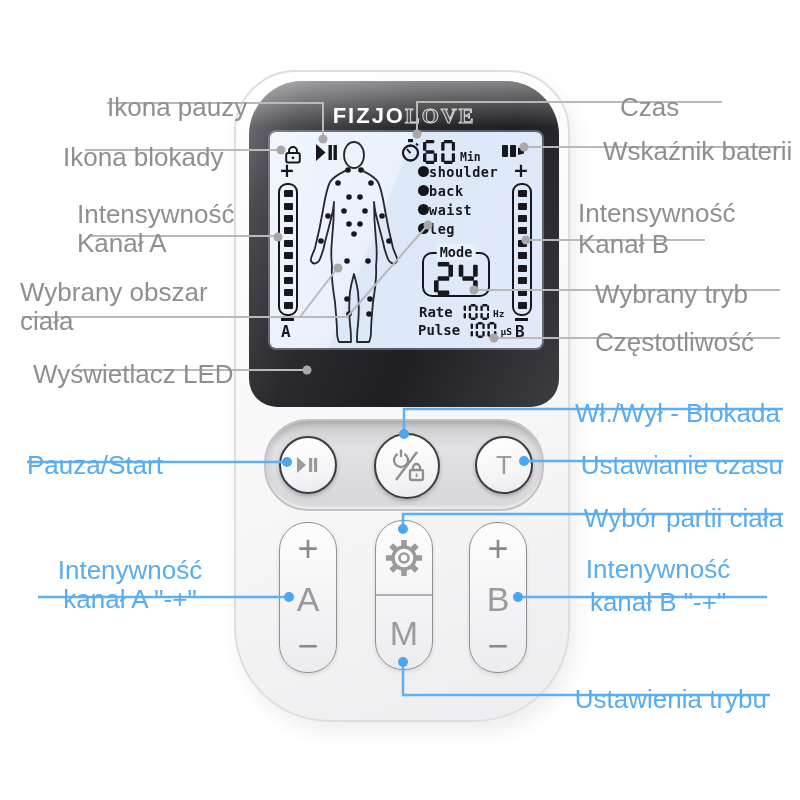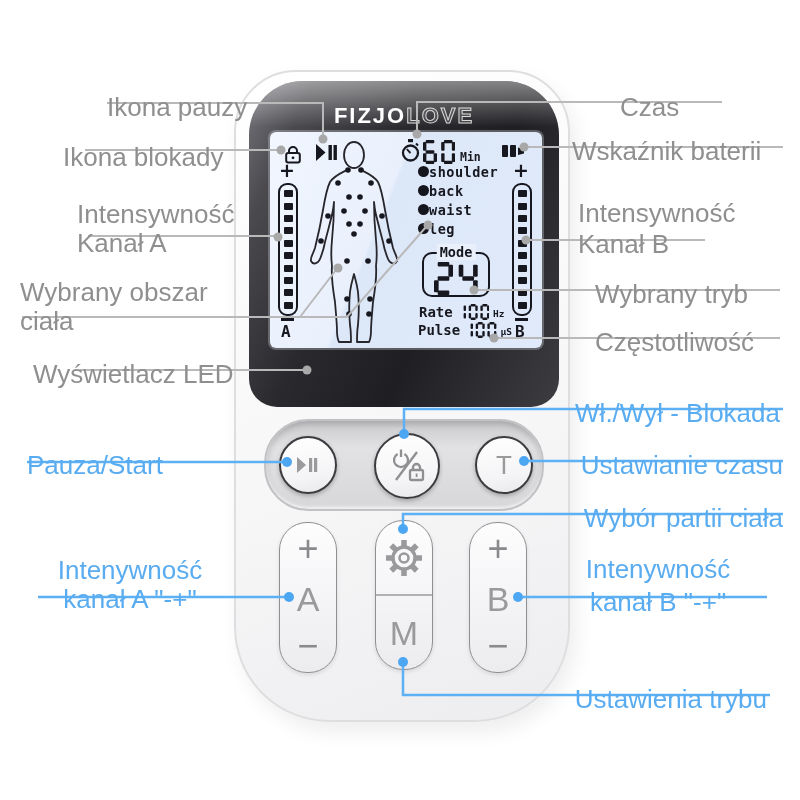--- a/index.html
+++ b/index.html
@@ -16,21 +16,21 @@
           border-radius:62px 62px 95px 95px;
           box-shadow:6px 10px 20px rgba(0,0,0,0.07);}
   .bezel{position:absolute;left:13px;top:9px;width:310px;height:326px;
          background:linear-gradient(115deg,#77777d 0%,#4a4a4f 14%,#2a2a2e 38%,#1f1f23 62%,#3c3c41 100%);
          border-radius:54px 54px 28px 28px;overflow:hidden;}
   .bezel::before{content:"";position:absolute;left:0;top:0;width:100%;height:46px;
          background:linear-gradient(180deg,rgba(255,255,255,.45),rgba(255,255,255,0));
          border-radius:54px 54px 0 0;}
   .logo{position:absolute;left:0;top:22px;width:100%;text-align:center;
         font-size:22px;font-weight:bold;letter-spacing:2px;color:#fff;}
-  .logo .outline{color:rgba(255,255,255,0.10);-webkit-text-stroke:1px #d8d8d8;}
+  .logo .outline{color:rgba(255,255,255,0.10);font-family:Liberation Serif, serif;-webkit-text-stroke:1px #d8d8d8;}
   .lcd{position:absolute;left:21px;top:51px;width:272px;height:216px;
        background:linear-gradient(112deg,#f1f6ff 0%,#e9f0fc 40%,#dce7f8 41%,#e0eafa 100%);
        border-radius:6px;box-shadow:0 0 0 2px rgba(200,205,215,0.35);color:#17171f;}
   .lcd *{box-sizing:border-box;}
   .lcd .abs{position:absolute;}
   .mono{font-family:"DejaVu Sans Mono",monospace;font-weight:bold;}
   
   .ibar{position:absolute;width:20px;height:133px;border:2.5px solid #17171f;border-radius:9px;
         display:flex;flex-direction:column;justify-content:space-evenly;align-items:center;}
   .seg-sq{width:9px;height:7px;background:#17171f;border-radius:1px;}
@@ -389,21 +389,21 @@
   </svg>
 
   <div class="lbl gray" style="left:107px;top:72px">Ikona pauzy</div>
   <div class="lbl gray" style="left:63px;top:122px">Ikona blokady</div>
   <div class="lbl gray" style="left:77px;top:179px">Intensywność
 Kanał A</div>
   <div class="lbl gray" style="left:20px;top:257px">Wybrany obszar
 ciała</div>
   <div class="lbl gray" style="left:33px;top:339px">Wyświetlacz LED</div>
   <div class="lbl gray" style="left:620px;top:72px">Czas</div>
-  <div class="lbl gray" style="left:572px;top:116px">Wskaźnik baterii</div>
+  <div class="lbl gray" style="left:603px;top:116px">Wskaźnik baterii</div>
   <div class="lbl gray" style="left:578px;top:177px;line-height:31px">Intensywność
 Kanał B</div>
   <div class="lbl gray" style="left:595px;top:259px">Wybrany tryb</div>
   <div class="lbl gray" style="left:595px;top:307px">Częstotliwość</div>
   <div class="lbl blue" style="left:27px;top:430px">Pauza/Start</div>
   <div class="lbl blue" style="left:30px;top:535px;width:200px;text-align:center">Intenywność
 kanał A "-+"</div>
   <div class="lbl blue" style="right:20px;top:378px">Wł./Wył - Blokada</div>
   <div class="lbl blue" style="right:17px;top:430px">Ustawianie czasu</div>
   <div class="lbl blue" style="right:17px;top:483px">Wybór partii ciała</div>

